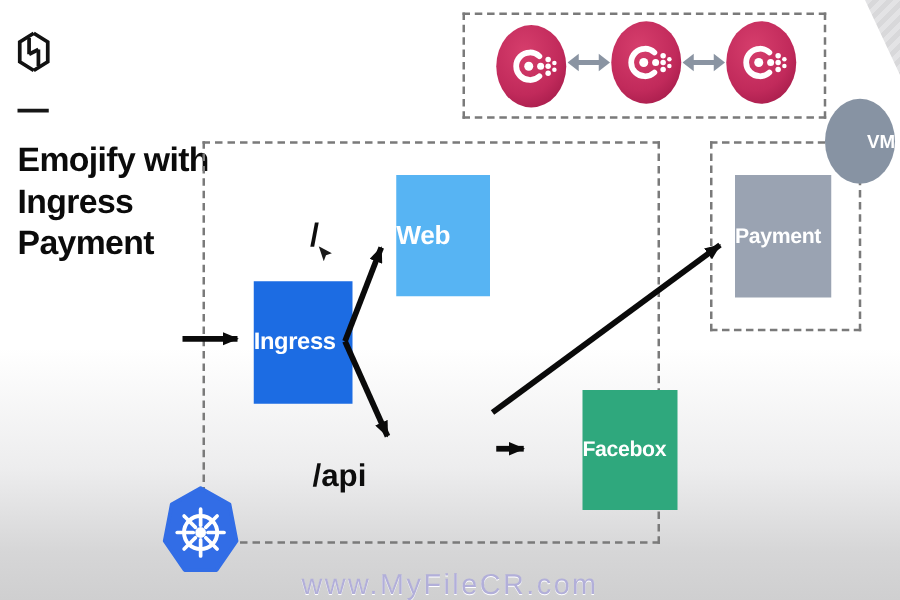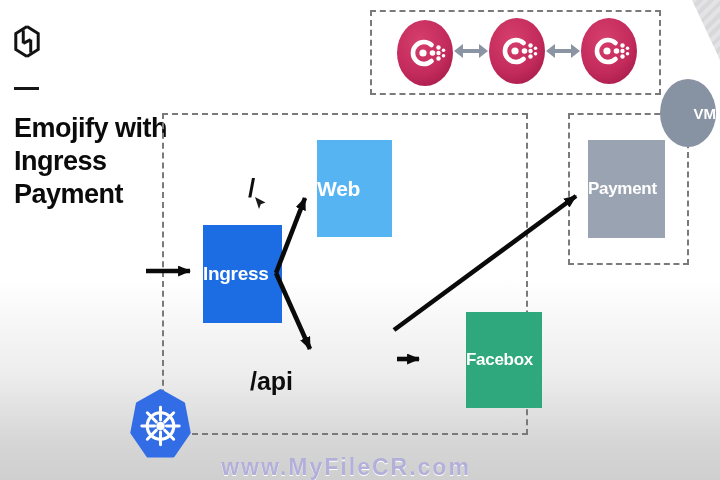--- a/index.html
+++ b/index.html
@@ -35,22 +35,22 @@
   #payment-node{left:588px;top:140px;width:77px;height:98px;background:#9aa3b2;font-size:17px;}
   
   #vm-circle{left:660px;top:79px;width:56px;height:68px;border-radius:50%;
     background:#8793a3;display:flex;align-items:center;justify-content:flex-end;
     color:#fff;font-weight:700;font-size:15px;}
   
   .route-label{color:#0d0d0d;font-weight:700;}
   #root-path-label{left:248px;top:173px;font-size:26px;}
   #api-path-label{left:250px;top:344px;font-size:25px;margin-top:23px;}
   
-  #watermark{left:208px;top:454px;width:276px;text-align:center;
-    color:#b2afd9;font-weight:700;font-size:23px;letter-spacing:2px;
+  #watermark{left:222px;top:454px;width:276px;text-align:center;
+    color:#b2afd9;font-weight:400;font-size:23px;letter-spacing:2px;
     text-shadow:0 1px 0 #ffffff;}
   
   svg.overlay{position:absolute;left:0;top:0;pointer-events:none;}
   #consul-icons svg{display:block;}
 </style>
 </head>
 <body>
 
 <div id="stage">
 

